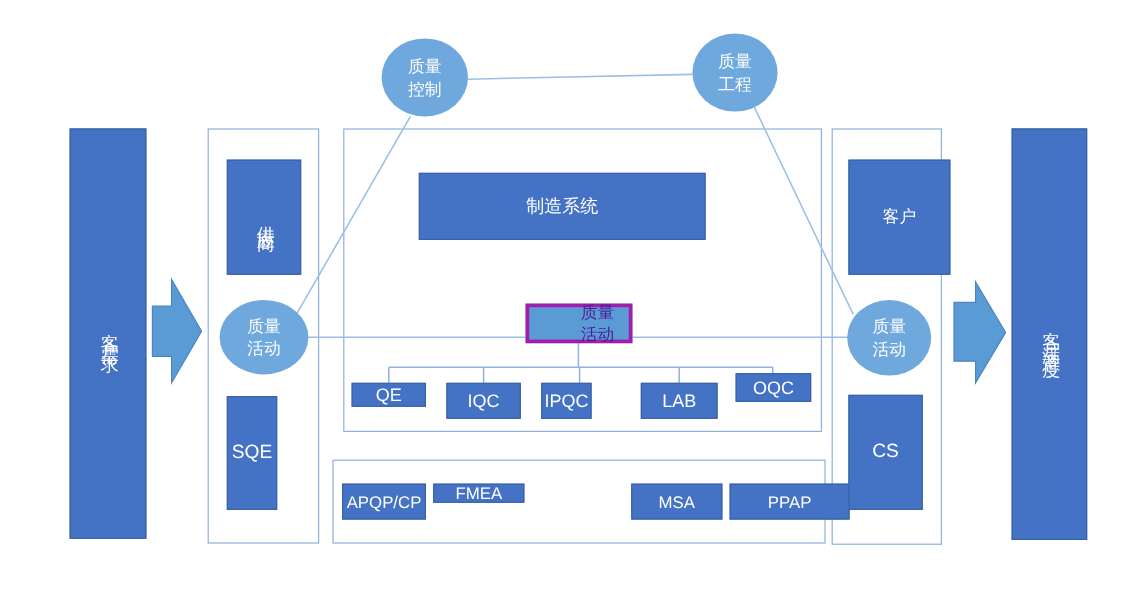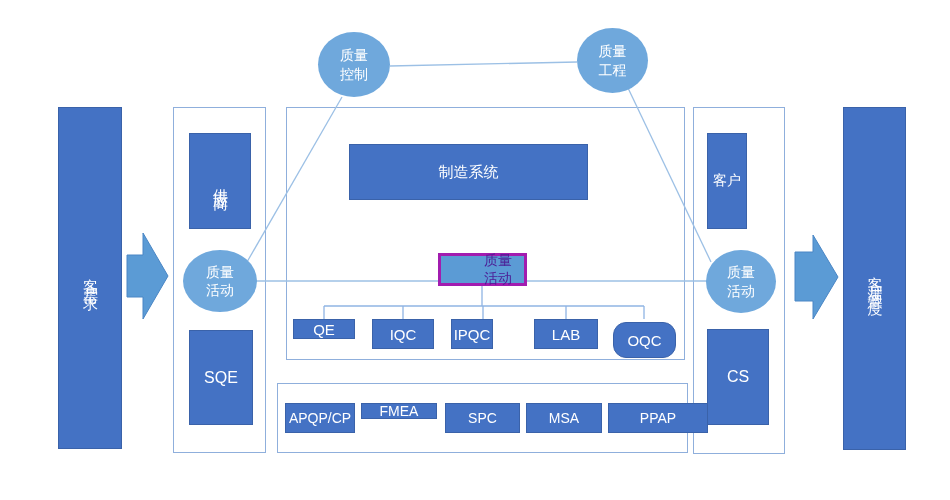--- a/index.html
+++ b/index.html
@@ -92,35 +92,34 @@
   <div class="abs ellipse f14" style="left:318px;top:32px;width:72px;height:65px;">质量
 控制</div>
   <div class="abs ellipse f14" style="left:577px;top:28px;width:71px;height:65px;">质量
 工程</div>
 
   <div class="abs dbox" style="left:189px;top:133px;width:62px;height:96px;">
     <span class="vtext f15" style="letter-spacing:3px;">供应商</span>
   </div>
   <div class="abs ellipse f14" style="left:183px;top:250px;width:74px;height:62px;">质量
 活动</div>
-  <div class="abs dbox f16" style="left:189px;top:330px;width:64px;height:95px;">SQE</div>
+  <div class="abs dbox f16" style="left:189px;top:330px;width:42px;height:95px;">SQE</div>
 
   <div class="abs dbox f15" style="left:349px;top:144px;width:239px;height:56px;">制造系统</div>
   <div class="abs lbox f14" style="left:438px;top:253px;width:89px;height:33px;">质量活动</div>
 
   <div class="abs dbox f15" style="left:293px;top:319px;width:62px;height:20px;">QE</div>
   <div class="abs dbox f15" style="left:372px;top:319px;width:62px;height:30px;">IQC</div>
   <div class="abs dbox f15" style="left:451px;top:319px;width:42px;height:30px;">IPQC</div>
   <div class="abs dbox f15" style="left:534px;top:319px;width:64px;height:30px;">LAB</div>
-  <div class="abs dbox f15" style="left:613px;top:322px;width:63px;height:36px;border-radius:13px;">OQC</div>
+  <div class="abs dbox f15" style="left:613px;top:311px;width:63px;height:24px;">OQC</div>
 
   <div class="abs dbox f14" style="left:285px;top:403px;width:70px;height:30px;">APQP/CP</div>
   <div class="abs dbox f14" style="left:361px;top:403px;width:76px;height:16px;">FMEA</div>
-  <div class="abs dbox f14" style="left:445px;top:403px;width:75px;height:30px;">SPC</div>
   <div class="abs dbox f14" style="left:526px;top:403px;width:76px;height:30px;">MSA</div>
   <div class="abs dbox f14" style="left:608px;top:403px;width:100px;height:30px;">PPAP</div>
 
-  <div class="abs dbox f14" style="left:707px;top:133px;width:40px;height:96px;font-family:Liberation Mono, monospace;">客户</div>
+  <div class="abs dbox f14" style="left:707px;top:133px;width:85px;height:96px;font-family:Liberation Mono, monospace;">客户</div>
   <div class="abs ellipse f14" style="left:706px;top:250px;width:70px;height:63px;">质量
 活动</div>
   <div class="abs dbox f16" style="left:707px;top:329px;width:62px;height:96px;">CS</div>
 
 </div>
 
 </body></html>

